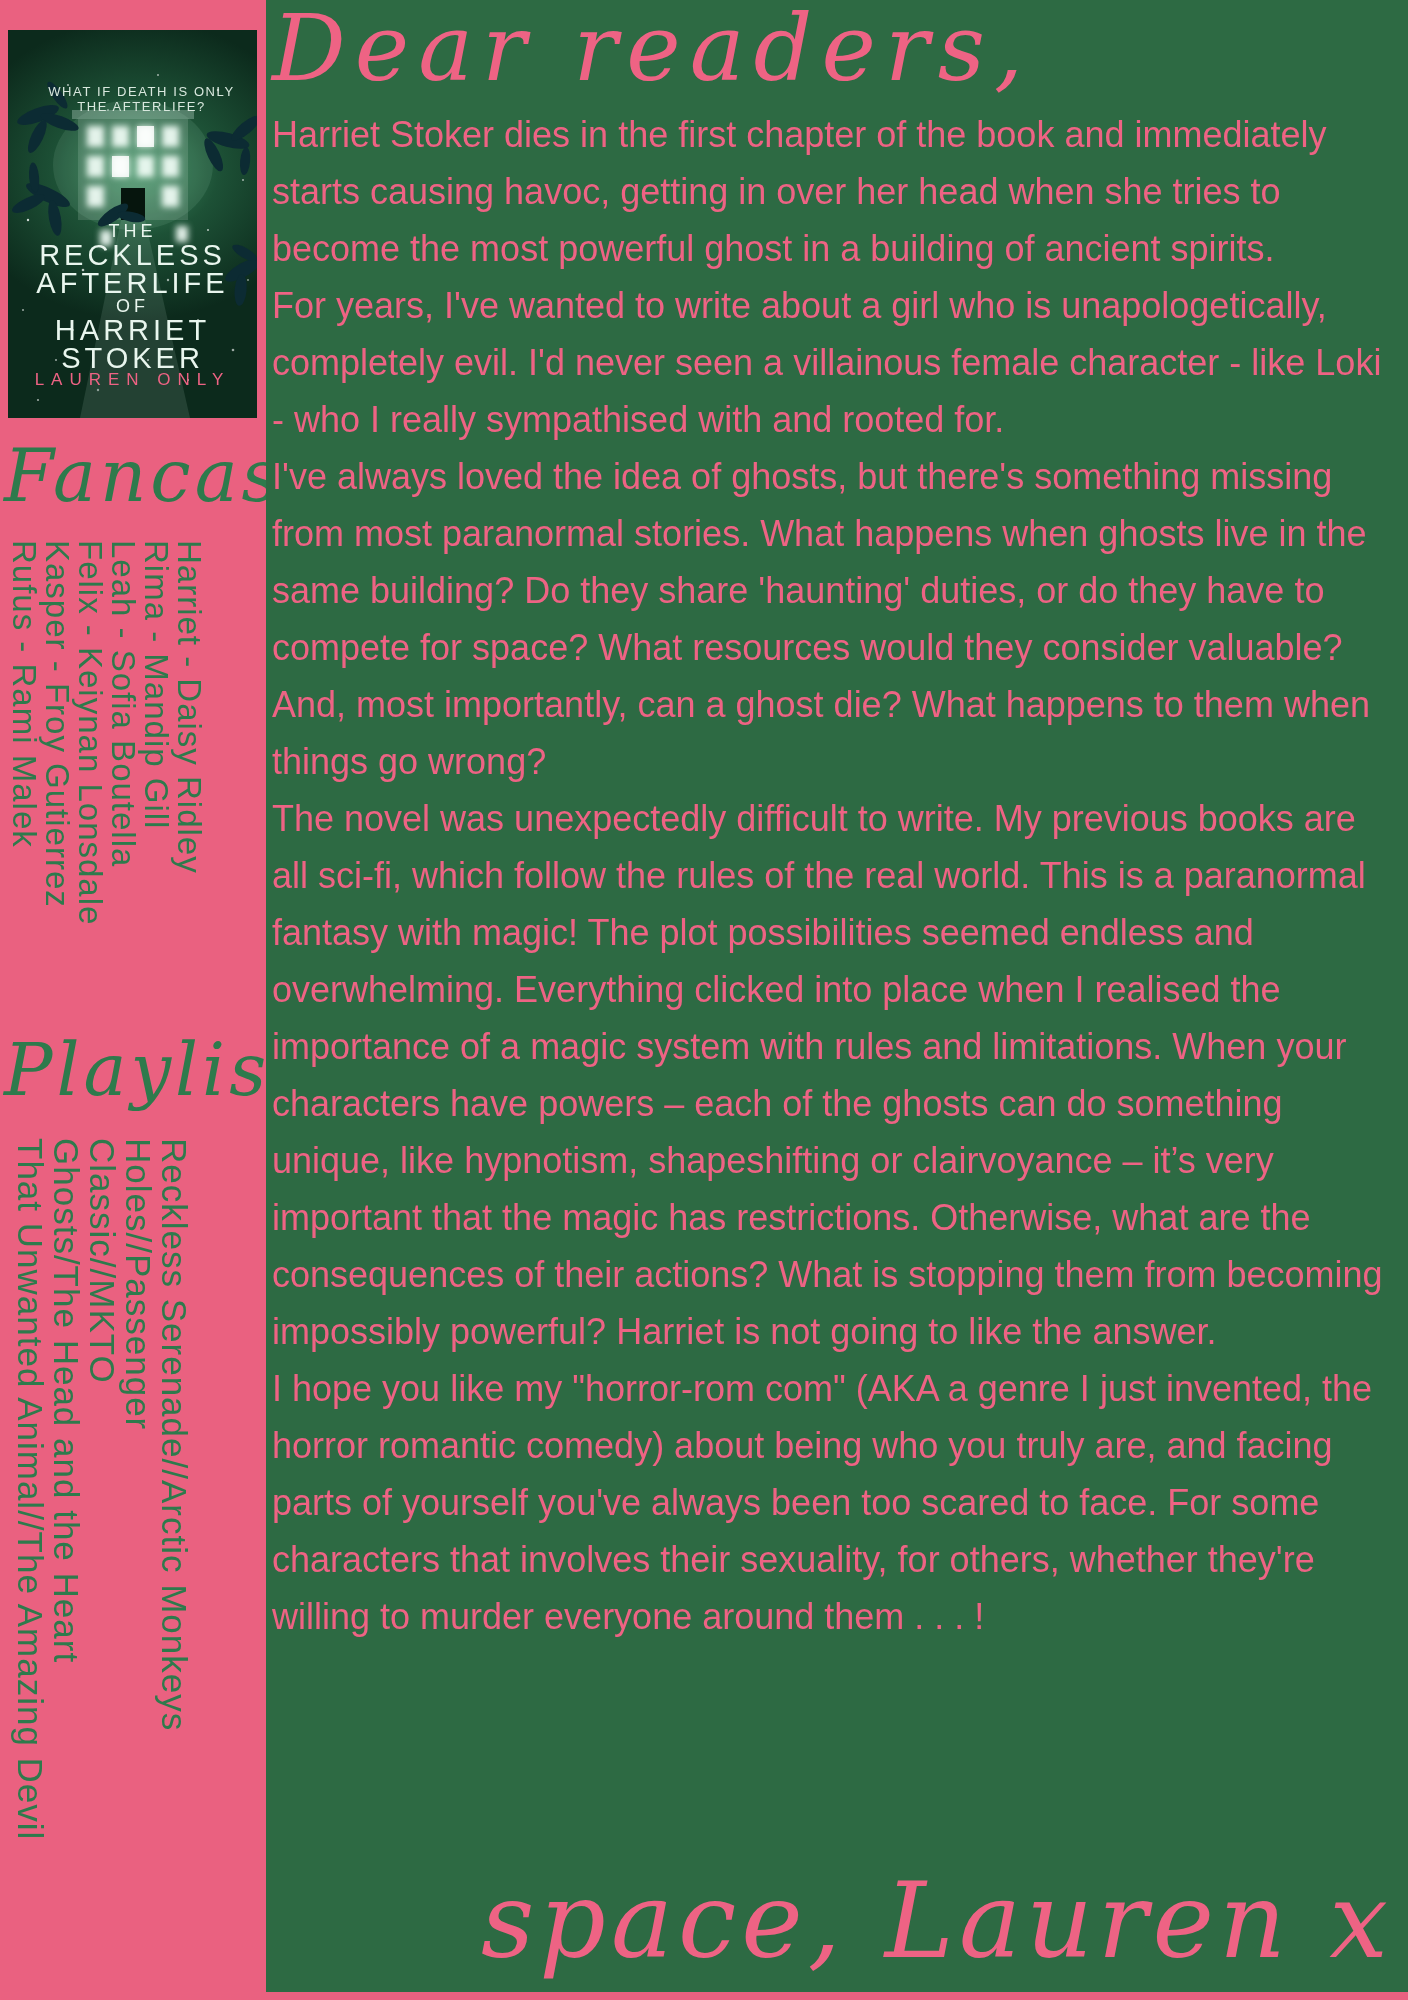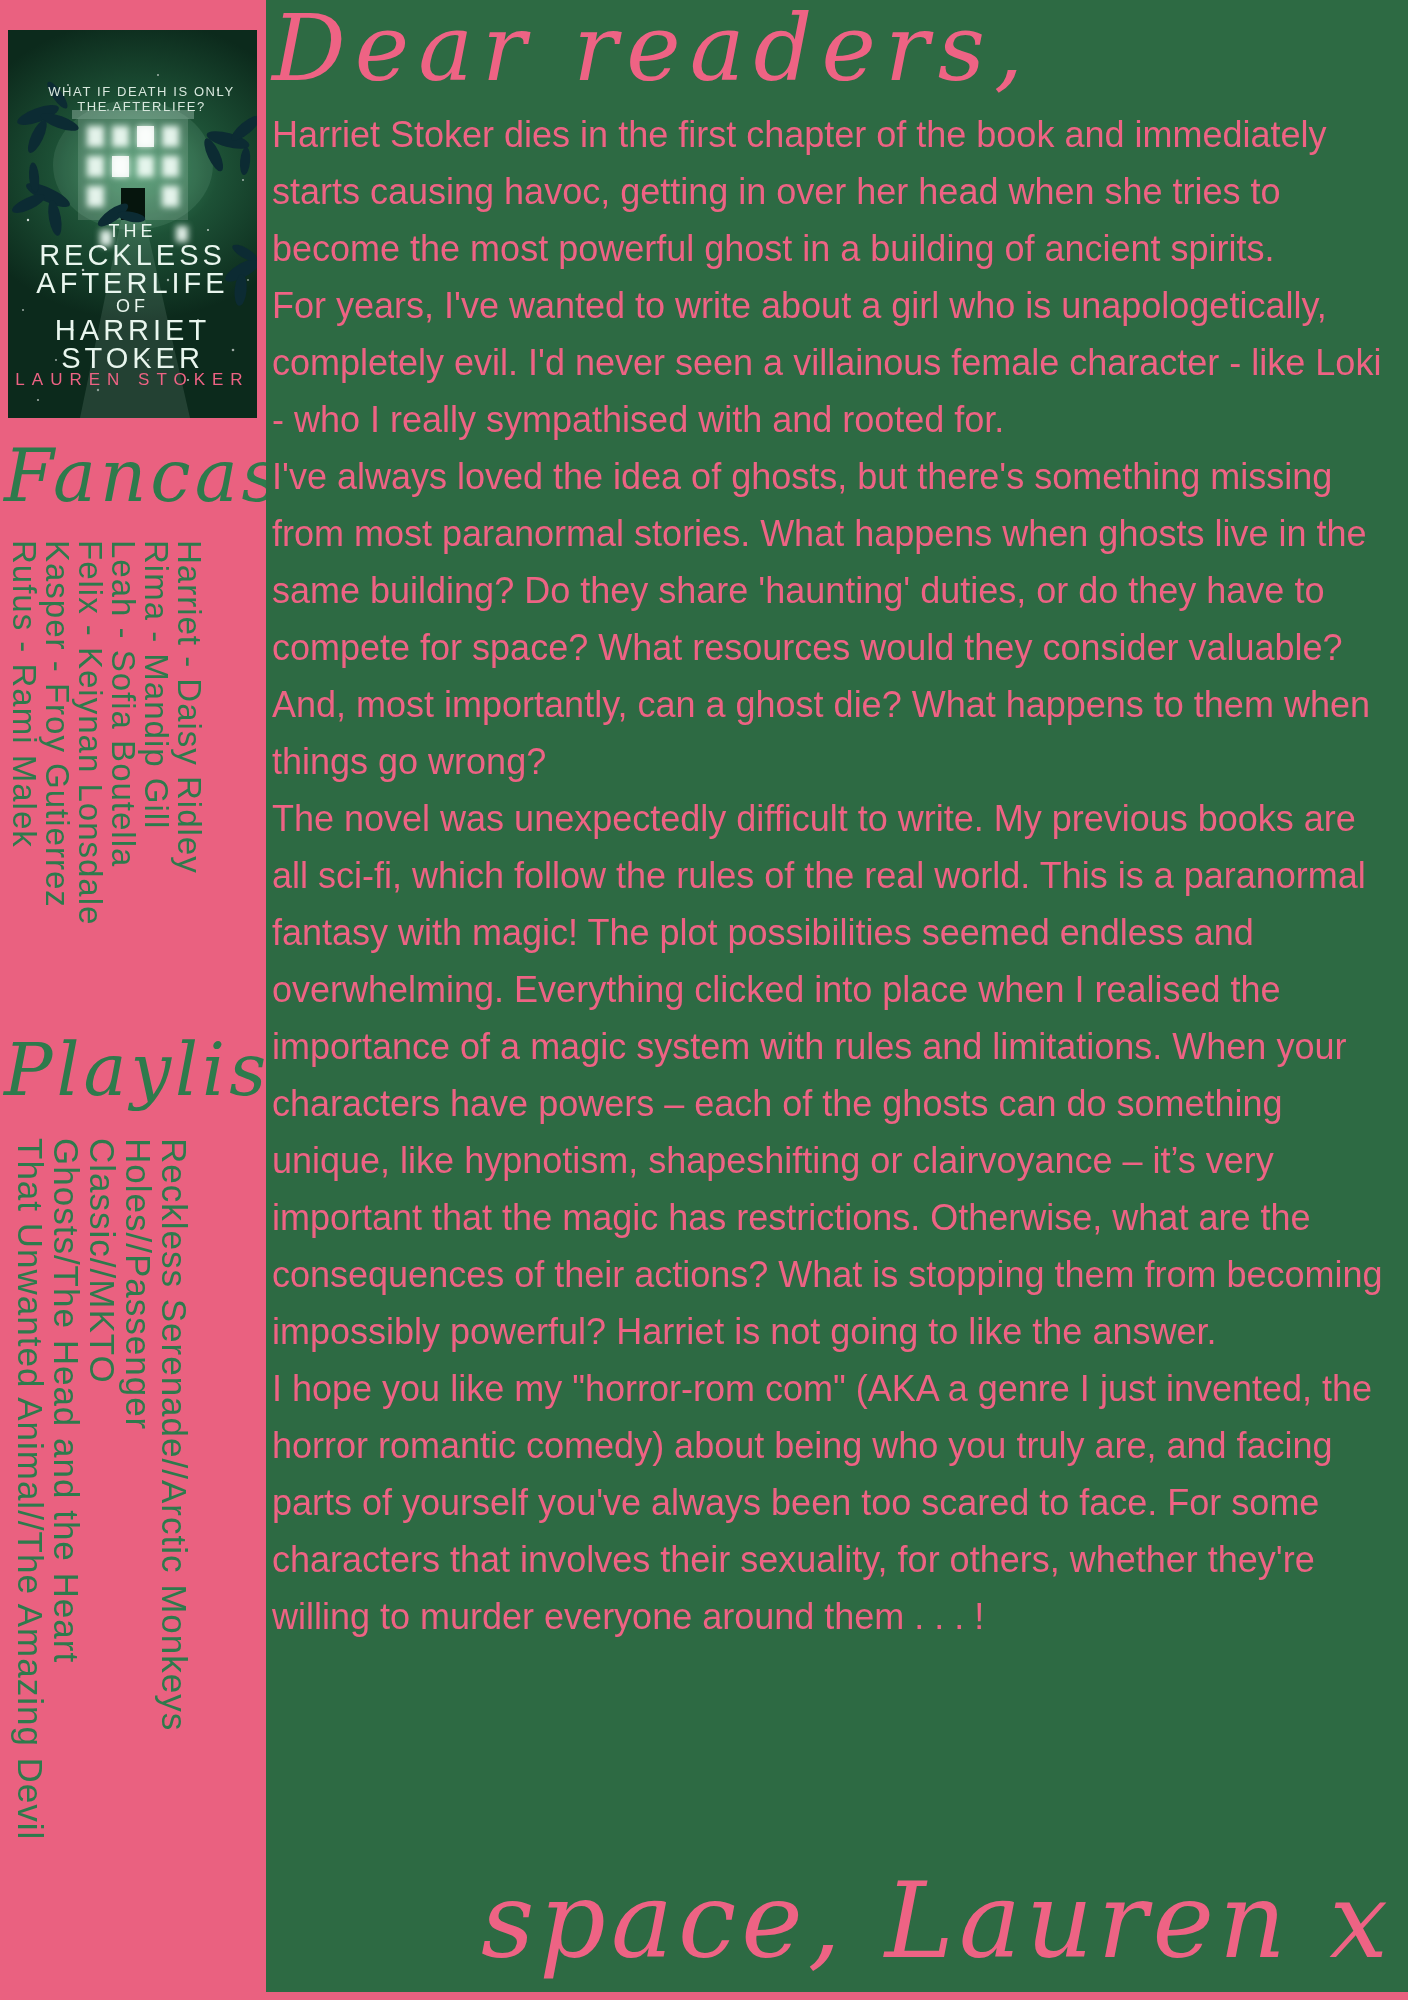--- a/index.html
+++ b/index.html
@@ -167,21 +167,21 @@
       <div>THE AFTERLIFE?</div>
     </div>
     <div class="cover-title">
       <div class="t-small">THE</div>
       <div class="t-big">RECKLESS</div>
       <div class="t-big">AFTERLIFE</div>
       <div class="t-small">OF</div>
       <div class="t-big">HARRIET</div>
       <div class="t-big">STOKER</div>
     </div>
-    <div class="cover-author">LAUREN STOKER</div>
+    <div class="cover-author">LAUREN ONLY</div>
   </div>
 
   <div class="script-heading" id="fancast-heading">Fancast</div>
   <div class="vertical-list" id="fancast-list">
     <div>Harriet - Daisy Ridley</div>
     <div>Rima - Mandip Gill</div>
     <div>Leah - Sofia Boutella</div>
     <div>Felix - Keiynan Lonsdale</div>
     <div>Kasper - Froy Gutierrez</div>
     <div>Rufus - Rami Malek</div>

